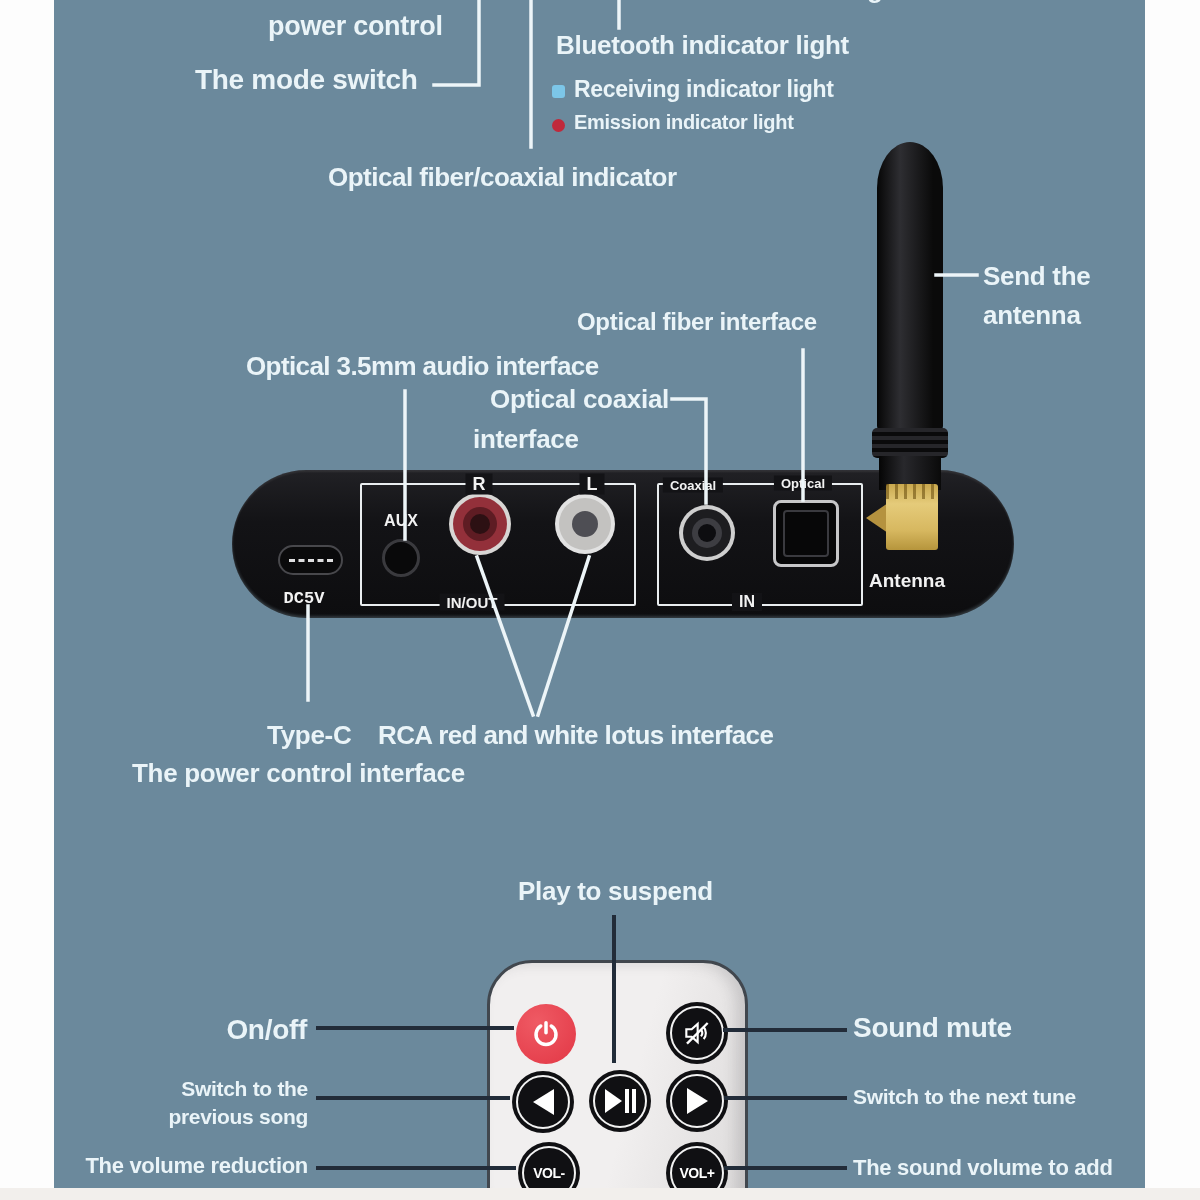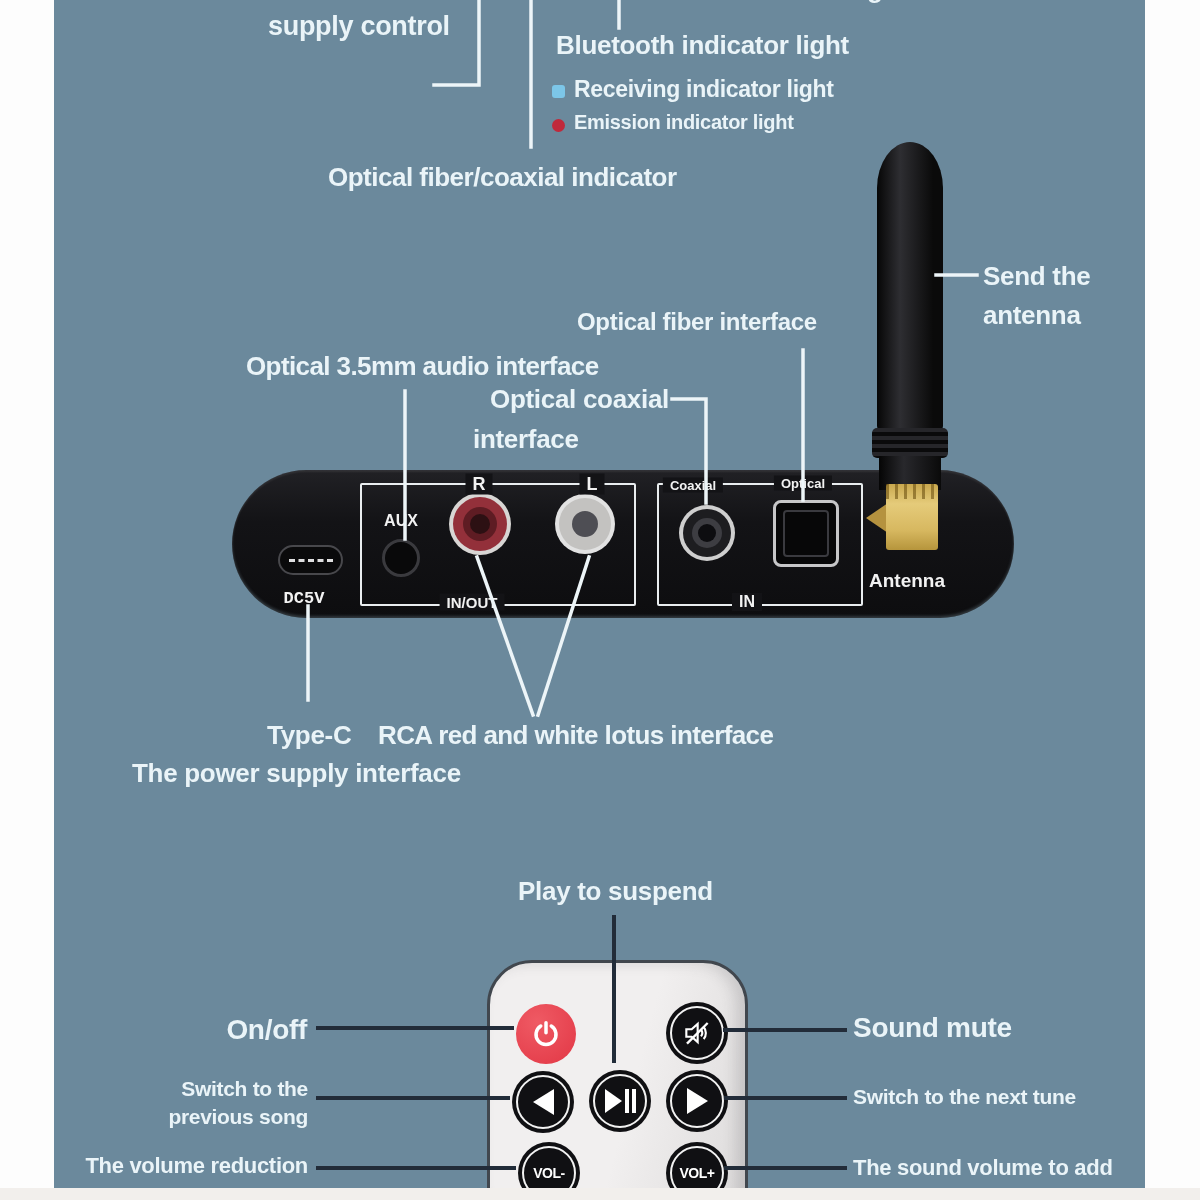--- a/index.html
+++ b/index.html
@@ -113,38 +113,39 @@
   .lines{position:absolute;left:0;top:0;z-index:5;pointer-events:none;}
   .band{position:absolute;left:0;top:1188px;width:1200px;height:12px;background:#f2efec;z-index:9;}
 </style>
 </head>
 <body>
 
 <div class="stage">
   <div class="photo"></div>
 
   <div class="lbl l-infrared">Infrared</div>
-  <div class="lbl l-remote">supply control</div>
+  <div class="lbl l-remote">power control</div>
+  <div class="lbl l-mode">The mode switch</div>
   <div class="lbl l-usb">The USB light</div>
   <div class="lbl l-bt">Bluetooth indicator light</div>
   <span class="bullet b-recv"></span>
   <div class="lbl l-recv">Receiving indicator light</div>
   <span class="bullet b-emis"></span>
   <div class="lbl l-emis">Emission indicator light</div>
   <div class="lbl l-optind">Optical fiber/coaxial indicator</div>
 
   <div class="lbl l-fiber">Optical fiber interface</div>
   <div class="lbl l-audio35">Optical 3.5mm audio interface</div>
   <div class="lbl l-coax1">Optical coaxial</div>
   <div class="lbl l-coax2">interface</div>
   <div class="lbl l-send1">Send the</div>
   <div class="lbl l-send2">antenna</div>
   <div class="lbl l-typec">Type-C</div>
   <div class="lbl l-rca">RCA red and white lotus interface</div>
-  <div class="lbl l-psu">The power supply interface</div>
+  <div class="lbl l-psu">The power control interface</div>
 
   <div class="panel">
     <div class="usbc">
         <span></span>
       </div>
     <div class="pl t-dc5v" style="background:transparent;font-family:Liberation Mono, monospace;">DC5V</div>
     <div class="pbox box-inout"></div>
     <div class="pbox box-in"></div>
     <div class="pl t-aux" style="background:transparent;">AUX</div>
     <div class="port aux-port"></div>

